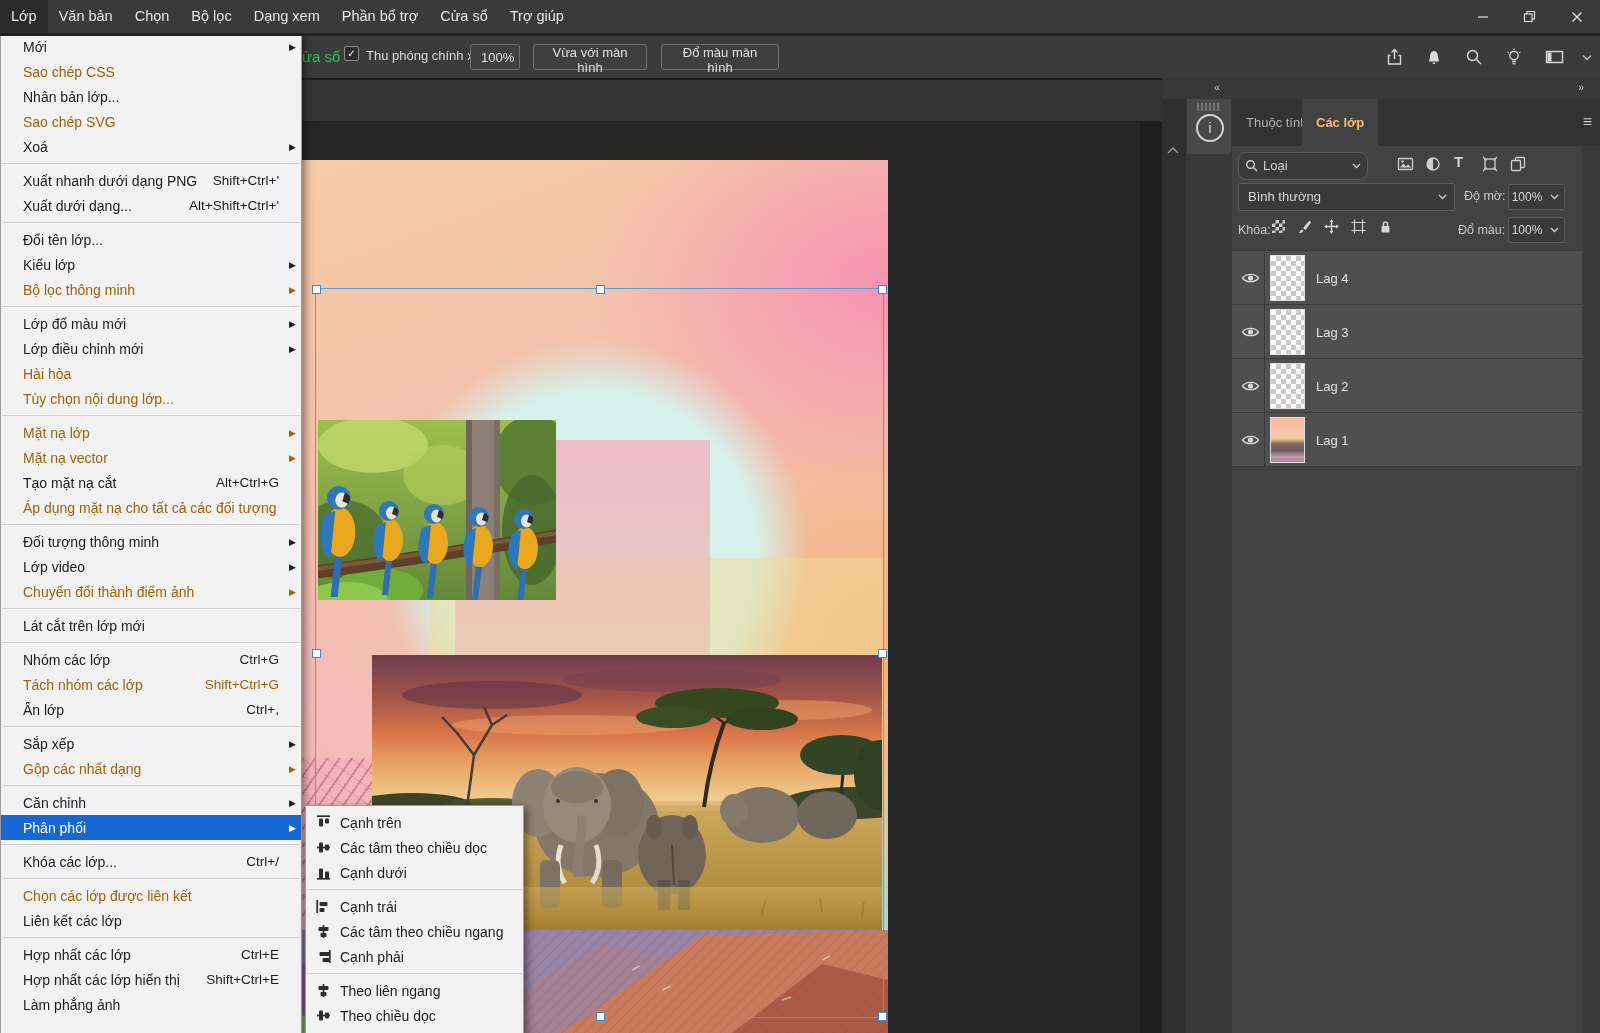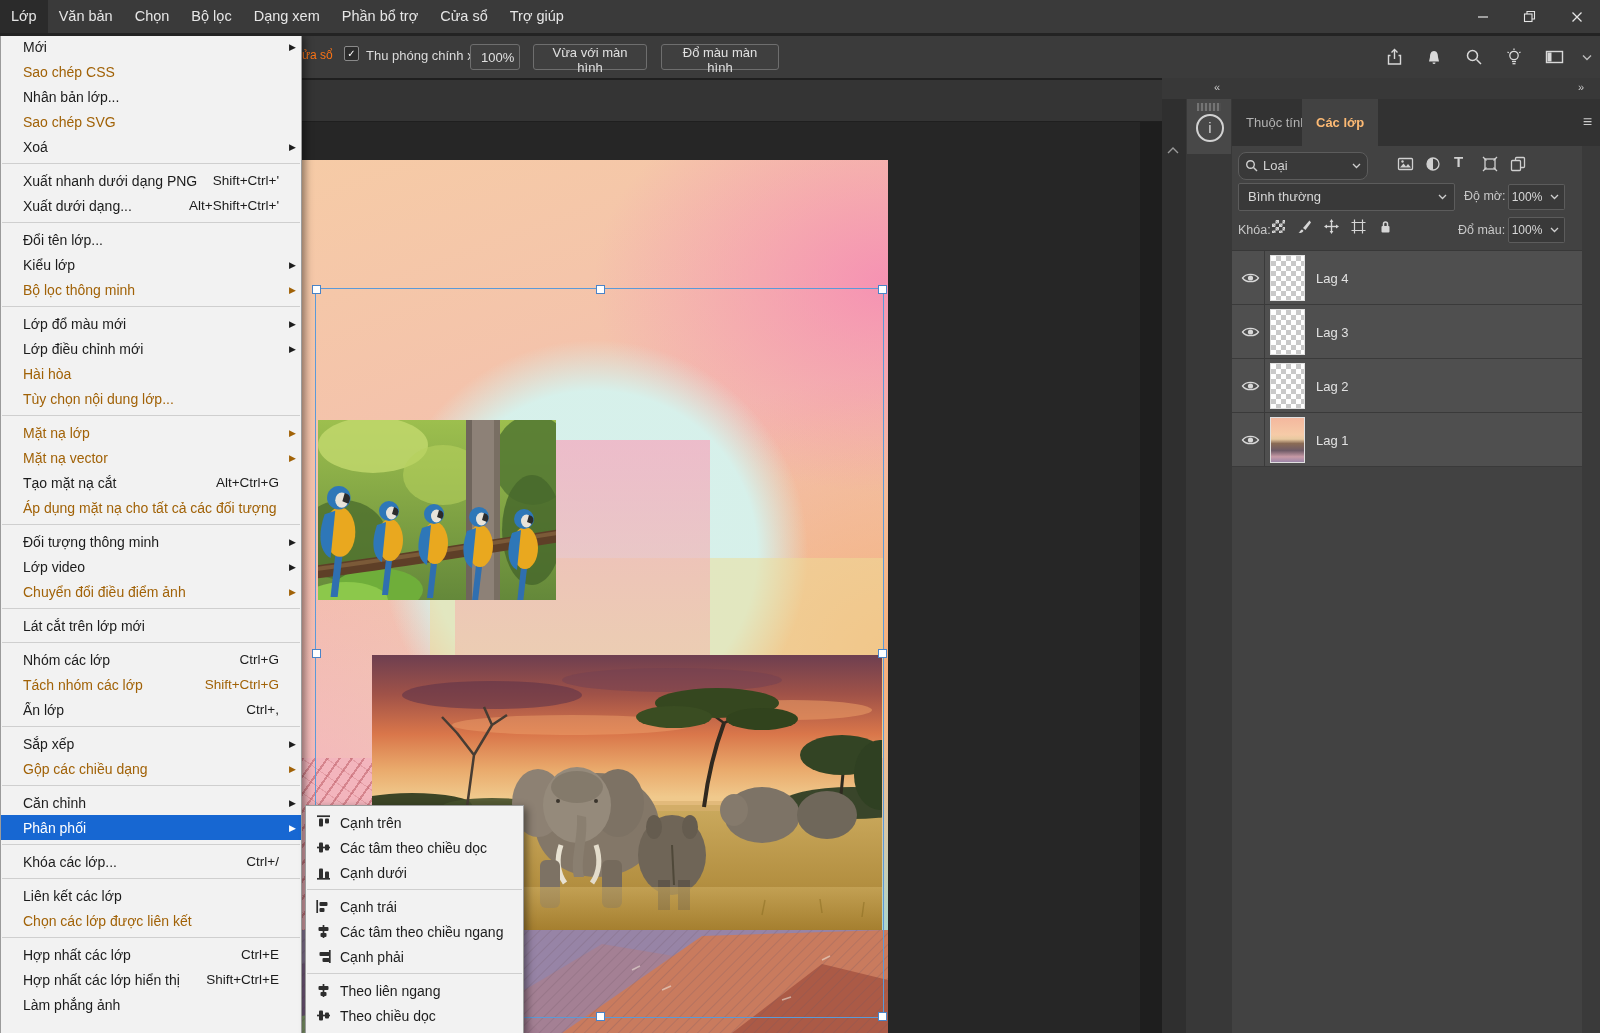--- a/index.html
+++ b/index.html
@@ -10,21 +10,21 @@
   .titlebar{position:absolute;left:0;top:0;width:1600px;height:33px;background:#3a3a3a;
             border-bottom:3px solid #232323;display:flex;align-items:stretch;z-index:30;}
   #menubar{display:flex;align-items:stretch;}
   .tmenu{padding:0 11px;line-height:33px;font-size:14.5px;color:#e6e6e6;cursor:default;white-space:nowrap;}
   .tmenu.active{background:#2b2b2b;}
   .win-controls{position:absolute;right:0;top:0;height:33px;display:flex;}
   .wbtn{width:47px;height:33px;display:flex;align-items:center;justify-content:center;}
   
   .optionsbar{position:absolute;left:0;top:36px;width:1600px;height:42px;background:#3b3b3b;
               border-bottom:2px solid #1f1f1f;z-index:5;}
-  .ob-partial{position:absolute;left:302px;top:12px;font-size:12px;color:#f97316;}
+  .ob-partial{position:absolute;left:302px;top:12px;font-size:15px;color:#22c55e;}
   .ob-check{position:absolute;left:344px;top:10px;width:13px;height:13px;background:#2c2c2c;
             border:1px solid #8a8a8a;border-radius:2px;color:#fff;font-size:10px;line-height:13px;text-align:center;}
   .ob-checklabel{position:absolute;left:366px;top:12px;font-size:13px;color:#dcdcdc;}
   .ob-btn{position:absolute;top:8px;height:26px;background:#3f3f3f;border:1px solid #6e6e6e;
           border-radius:3px;color:#e0e0e0;font-size:13px;font-family:inherit;text-align:center;padding:0 10px;}
   .ob-icons{position:absolute;right:0;top:0;height:42px;display:flex;align-items:center;}
   .obicon{width:40px;display:flex;justify-content:center;align-items:center;}
   
   .tabstrip{position:absolute;left:0;top:78px;width:1162px;height:43px;background:#343434;
             border-bottom:1px solid #1f1f1f;z-index:1;}
@@ -618,21 +618,21 @@
         <div class="msep"></div>
         <div class="mi">
           <span class="lbl">Đối tượng thông minh</span>
           <span class="arr">▶</span>
         </div>
         <div class="mi">
           <span class="lbl">Lớp video</span>
           <span class="arr">▶</span>
         </div>
         <div class="mi dis">
-          <span class="lbl">Chuyển đổi điều điểm ảnh</span>
+          <span class="lbl">Chuyển đổi thành điểm ảnh</span>
           <span class="arr">▶</span>
         </div>
         <div class="msep"></div>
         <div class="mi">
           <span class="lbl">Lát cắt trên lớp mới</span>
         </div>
         <div class="msep"></div>
         <div class="mi">
           <span class="lbl">Nhóm các lớp</span>
           <span class="sc">Ctrl+G</span>
@@ -644,43 +644,43 @@
         <div class="mi">
           <span class="lbl">Ẩn lớp</span>
           <span class="sc">Ctrl+,</span>
         </div>
         <div class="msep"></div>
         <div class="mi">
           <span class="lbl">Sắp xếp</span>
           <span class="arr">▶</span>
         </div>
         <div class="mi dis">
-          <span class="lbl">Gộp các chiều dạng</span>
+          <span class="lbl">Gộp các nhất dạng</span>
           <span class="arr">▶</span>
         </div>
         <div class="msep"></div>
         <div class="mi">
           <span class="lbl">Căn chỉnh</span>
           <span class="arr">▶</span>
         </div>
         <div class="mi hl">
           <span class="lbl">Phân phối</span>
           <span class="arr">▶</span>
         </div>
         <div class="msep"></div>
         <div class="mi">
           <span class="lbl">Khóa các lớp...</span>
           <span class="sc">Ctrl+/</span>
         </div>
         <div class="msep"></div>
+        <div class="mi dis">
+          <span class="lbl">Chọn các lớp được liên kết</span>
+        </div>
         <div class="mi">
           <span class="lbl">Liên kết các lớp</span>
-        </div>
-        <div class="mi dis">
-          <span class="lbl">Chọn các lớp được liên kết</span>
         </div>
         <div class="msep"></div>
         <div class="mi">
           <span class="lbl">Hợp nhất các lớp</span>
           <span class="sc">Ctrl+E</span>
         </div>
         <div class="mi">
           <span class="lbl">Hợp nhất các lớp hiển thị</span>
           <span class="sc">Shift+Ctrl+E</span>
         </div>

